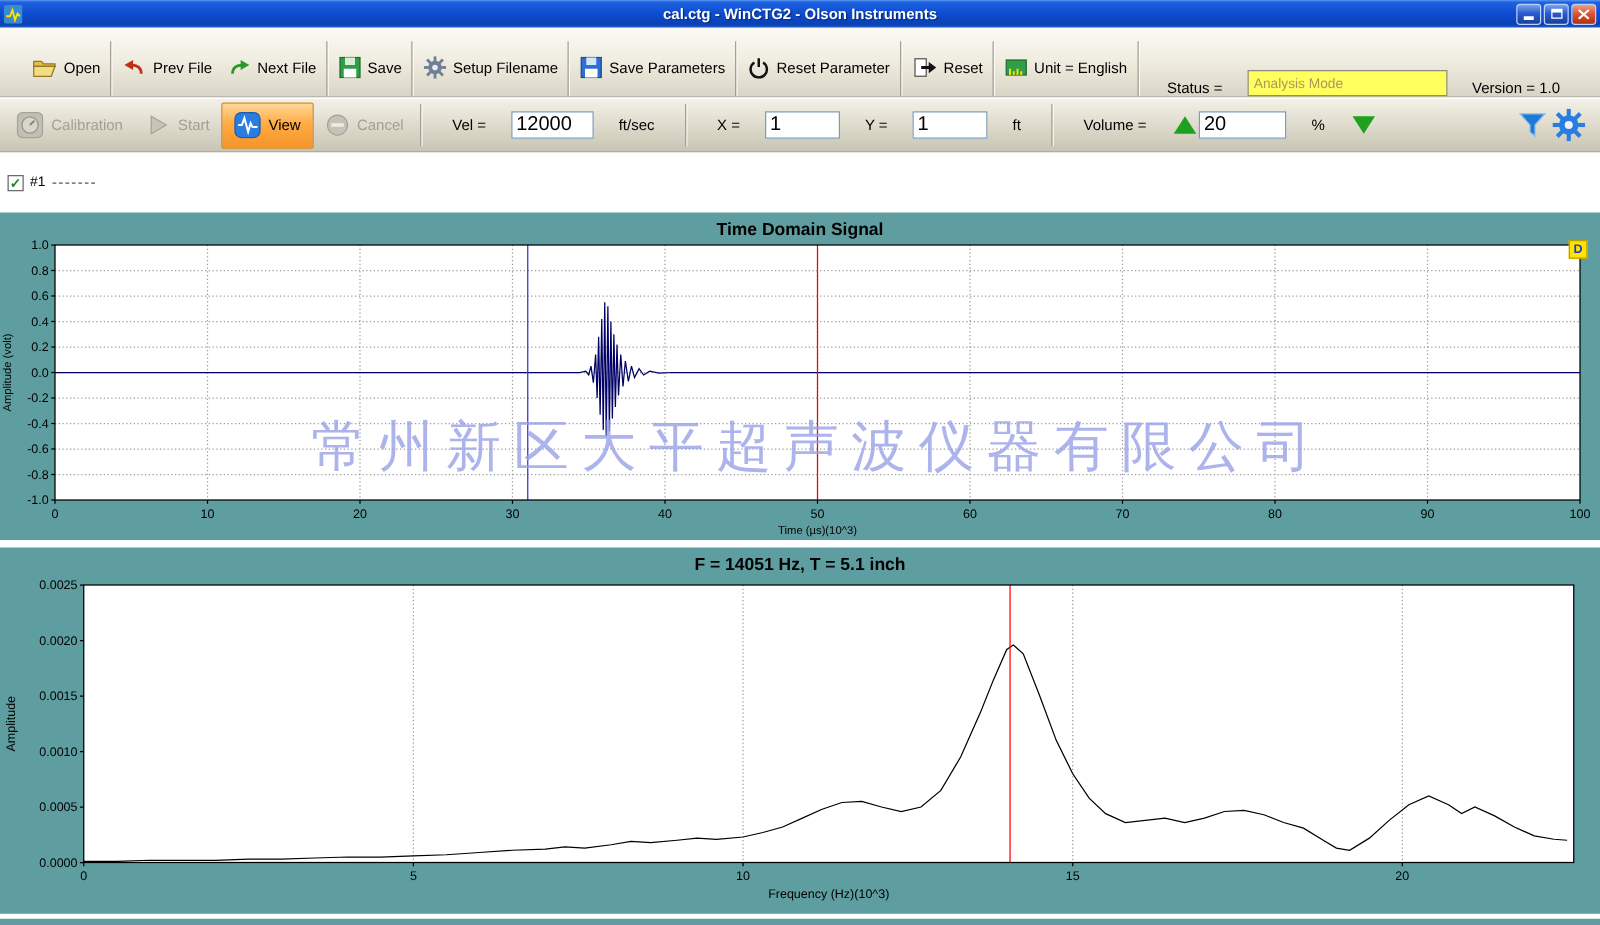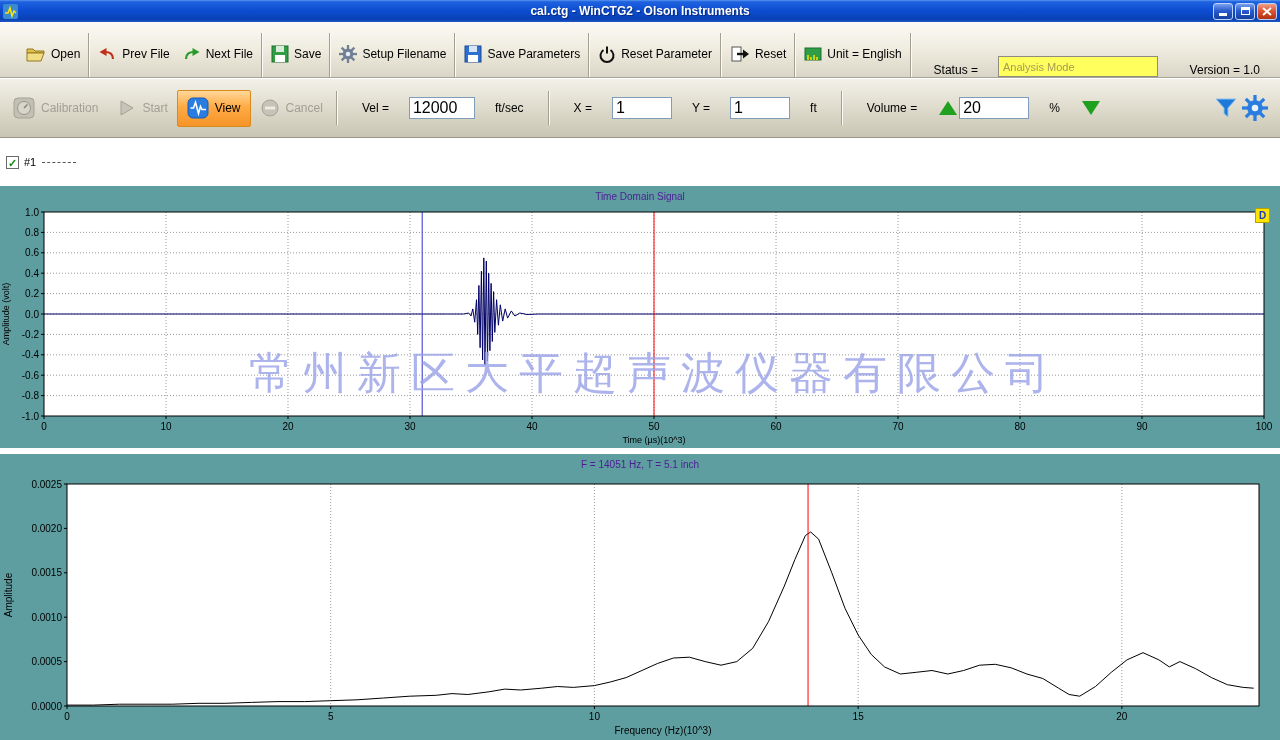--- a/index.html
+++ b/index.html
@@ -22,23 +22,23 @@
   
   .toolbar1{height:56px;background:linear-gradient(180deg,#fbfaf5 0%,#efecdf 50%,#d9d5c6 100%);
             border-bottom:1px solid #a8a498;display:flex;align-items:flex-end;padding:0 20px;box-sizing:border-box}
   .tbtn{display:flex;align-items:center;gap:5px;height:46px;padding:0 6px;background:transparent;border:none;
         font-size:12px;color:#000;font-family:inherit;white-space:nowrap}
   .vsep{width:0;height:44px;border-left:1px solid #a39f92;border-right:1px solid #fcfbf7;margin:0 2px}
   .vsep2{width:0;height:34px;border-left:1px solid #a39f92;border-right:1px solid #fcfbf7;margin:0 4px}
   .status-input{width:150px;height:17px;background:#ffff5e;border:1px solid #8f8d82;font-size:11px;color:#a89a58;
                 padding:1px 4px;font-family:inherit}
   .spacer{flex:1}
-  .version{font-size:12px;white-space:nowrap}
-
-  .toolbar2{height:60px;background:linear-gradient(180deg,#f3f1e8 0%,#ddd9ca 55%,#c9c5b4 100%);
+  .version{font-size:12px;margin-right:12px;white-space:nowrap}
+
+  .toolbar2{height:44px;background:linear-gradient(180deg,#f3f1e8 0%,#ddd9ca 55%,#c9c5b4 100%);
             border-bottom:1px solid #9a968a;border-top:1px solid #fff;display:flex;align-items:center;
             padding:0 4px;box-sizing:border-box}
   .tb2btn{display:flex;align-items:center;gap:6px;height:37px;padding:0 9px;background:transparent;border:none;
           font-size:12px;font-family:inherit;white-space:nowrap}
   .tb2btn.disabled{color:#a2a096}
   .tb2btn.active{background:linear-gradient(180deg,#ffd89a 0%,#ffab45 45%,#f59428 100%);
                  border:1px solid #d88a20;border-radius:2px;color:#000}
   .field{height:18px;border:1px solid #7f9db9;font-size:16px;padding:1px 3px;font-family:inherit;background:#fff;box-sizing:content-box}
   .lab{font-size:12px;margin:0 20px;white-space:nowrap}
   .tri-up{width:0;height:0;border-left:9px solid transparent;border-right:9px solid transparent;
@@ -51,21 +51,21 @@
   .legend-row{height:48px;background:#fff;display:flex;align-items:center;padding-left:6px}
   .checkbox{width:13px;height:13px;background:#fff;border:1px solid #6a6a6a;font-size:11px;line-height:12px;
             text-align:center;color:#1a8a1a;font-weight:bold;box-sizing:border-box}
   .legend-label{font-size:11px;margin-left:5px}
   .dash-sample{width:34px;height:0;border-top:1px dashed #555;margin-left:6px;display:inline-block}
 
   
   .chart-panel{position:relative;background:#5f9ea0;width:1280px}
   #panel1{height:262px}
   #panel2{height:293px}
-  .chart-title{position:absolute;top:5px;left:0;right:0;text-align:center;font-size:10px;font-weight:normal;color:#4c1d95;z-index:3}
+  .chart-title{position:absolute;top:5px;left:0;right:0;text-align:center;font-size:14px;font-weight:bold;color:#000000;z-index:3}
   .chart-svg{position:absolute;left:0;top:0;width:100%;height:100%}
   svg text{font-family:"Liberation Sans",sans-serif;fill:#000}
   .watermark{position:absolute;left:44px;width:1220px;top:158px;text-align:center;font-size:44px;letter-spacing:10px;
              color:#99a2e8;opacity:.8;z-index:4;pointer-events:none;white-space:nowrap;overflow:hidden}
   .d-badge{position:absolute;top:22px;right:10px;width:13px;height:13px;background:#ffe400;border:1px solid #b8a000;
            color:#1a3acc;font-size:10px;font-weight:bold;text-align:center;line-height:13px;z-index:5}
   .gap6{height:6px;background:#fff}
   .footer-strip{height:5px;background:#5f9ea0;margin-top:4px}
 </style>
 </head>

